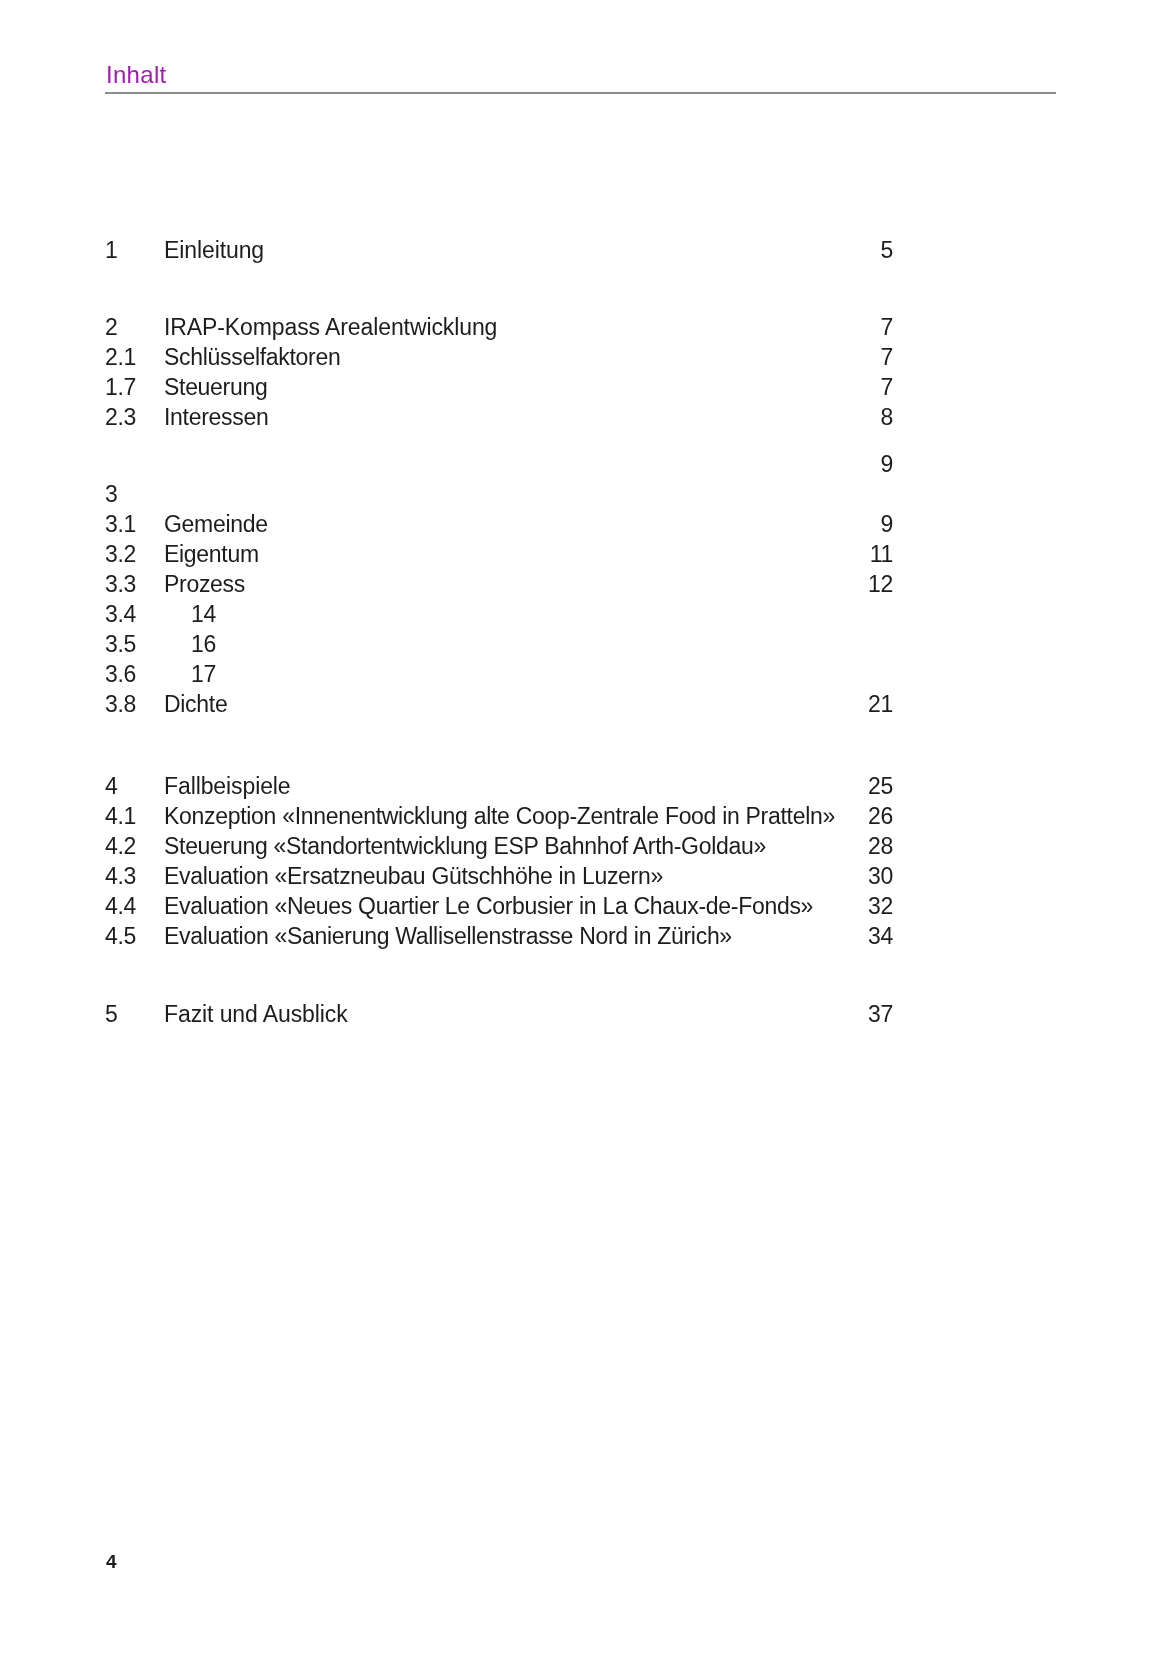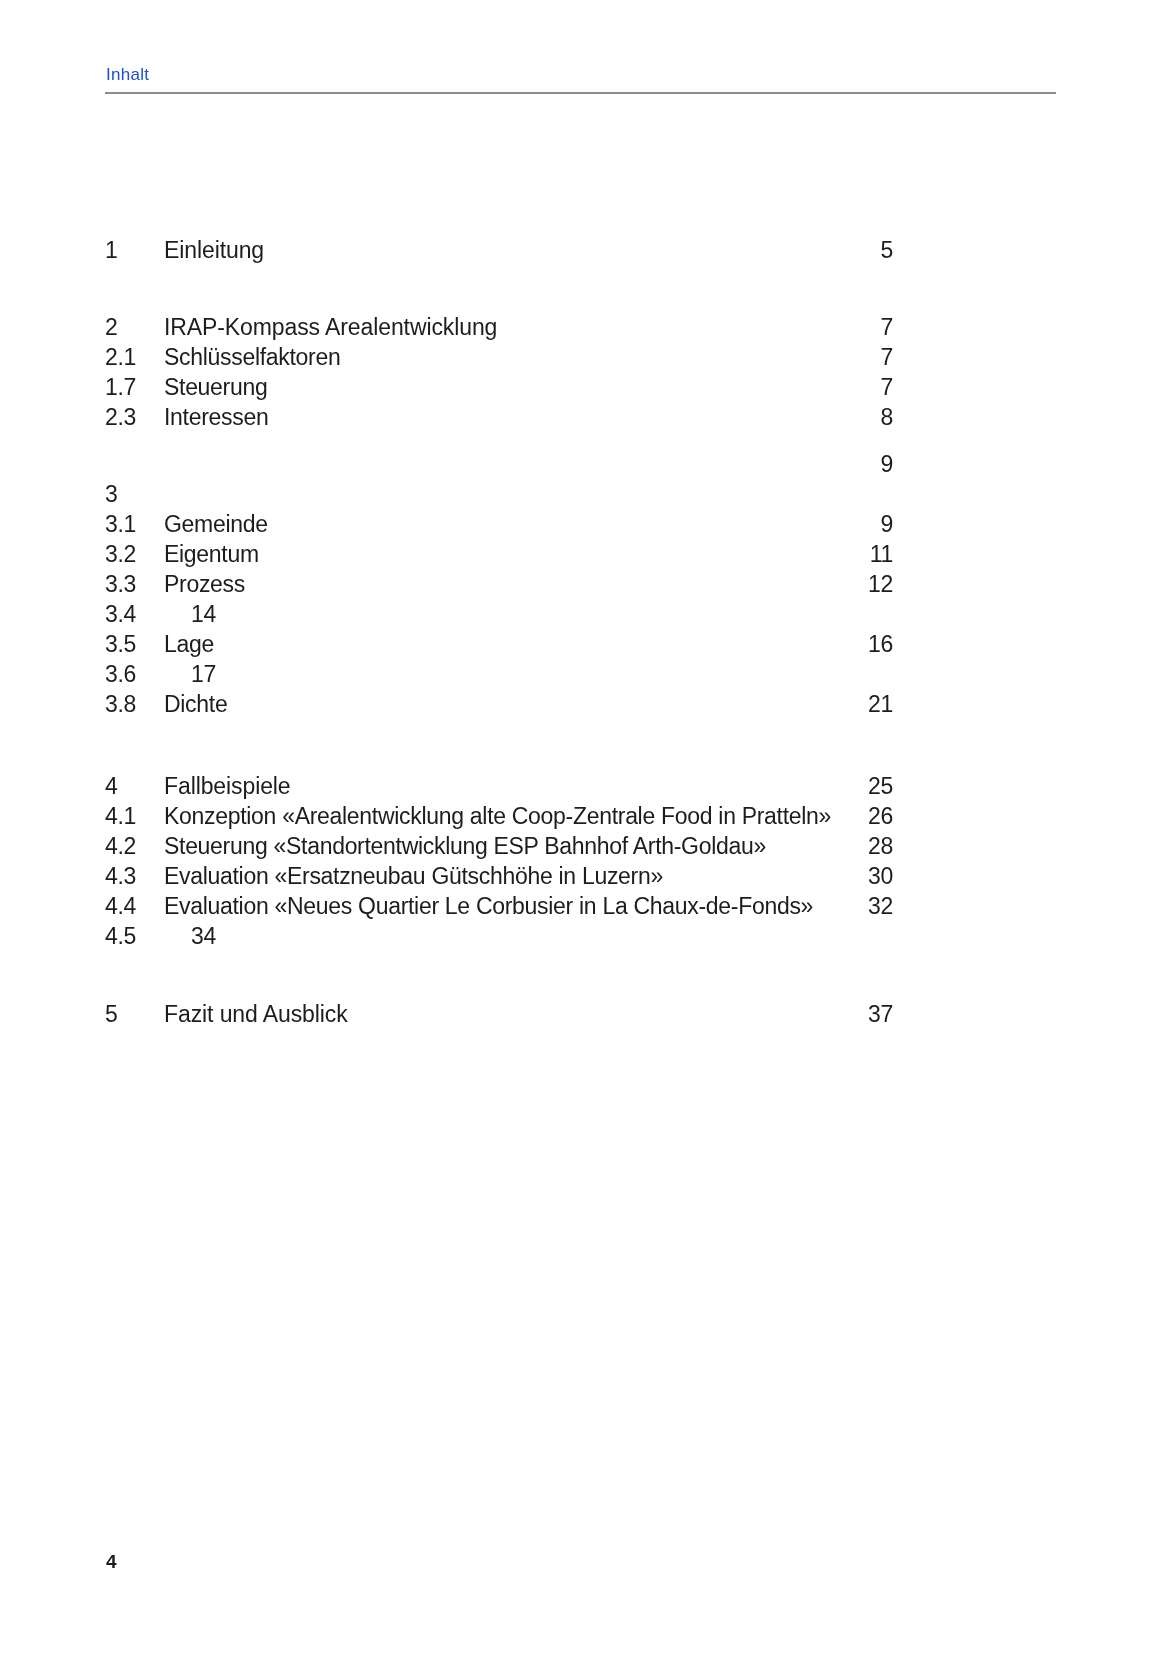--- a/index.html
+++ b/index.html
@@ -13,24 +13,24 @@
     height: 1654px;
     font-family: "Liberation Sans", "DejaVu Sans", sans-serif;
     color: #1a1a1a;
     overflow: hidden;
   }
 
   .page-header-label {
     position: absolute;
     left: 106px;
     top: 62px;
-    font-size: 17px;
+    font-size: 24px;
     line-height: 26px;
     letter-spacing: 0.3px;
-    color: #1d4ed8;
+    color: #a21caf;
   }
 
   .header-rule {
     position: absolute;
     left: 105px;
     top: 92px;
     width: 951px;
     height: 2px;
     background: #8c8c8c;
   }
@@ -151,21 +151,20 @@
     <span class="pg">12</span>
   </div>
 
   <div class="toc-row">
     <span class="num">3.4</span>
     <span class="pg">14</span>
   </div>
 
   <div class="toc-row">
     <span class="num">3.5</span>
-    <span class="title">Lage</span>
     <span class="pg">16</span>
   </div>
 
   <div class="toc-row">
     <span class="num">3.6</span>
     <span class="pg">17</span>
   </div>
 
 
   <div class="toc-row">
@@ -175,21 +174,21 @@
   </div>
 
   <div class="toc-row toc-row--heading mt-52">
     <span class="num">4</span>
     <span class="title">Fallbeispiele</span>
     <span class="pg">25</span>
   </div>
 
   <div class="toc-row">
     <span class="num">4.1</span>
-    <span class="title">Konzeption «Arealentwicklung alte Coop-Zentrale Food in Pratteln»</span>
+    <span class="title">Konzeption «Innenentwicklung alte Coop-Zentrale Food in Pratteln»</span>
     <span class="pg">26</span>
   </div>
 
   <div class="toc-row">
     <span class="num">4.2</span>
     <span class="title">Steuerung «Standortentwicklung ESP Bahnhof Arth-Goldau»</span>
     <span class="pg">28</span>
   </div>
 
   <div class="toc-row">
@@ -199,20 +198,21 @@
   </div>
 
   <div class="toc-row">
     <span class="num">4.4</span>
     <span class="title">Evaluation «Neues Quartier Le Corbusier in La Chaux-de-Fonds»</span>
     <span class="pg">32</span>
   </div>
 
   <div class="toc-row">
     <span class="num">4.5</span>
+    <span class="title">Evaluation «Sanierung Wallisellenstrasse Nord in Zürich»</span>
     <span class="pg">34</span>
   </div>
 
   <div class="toc-row toc-row--heading mt-48">
     <span class="num">5</span>
     <span class="title">Fazit und Ausblick</span>
     <span class="pg">37</span>
   </div>
 
 </div>

